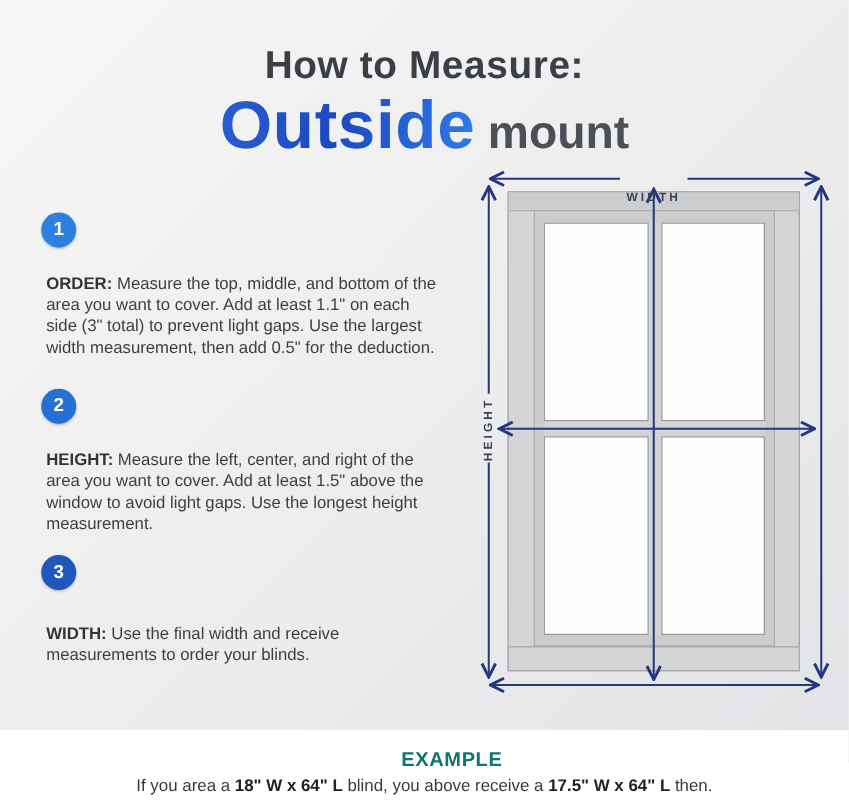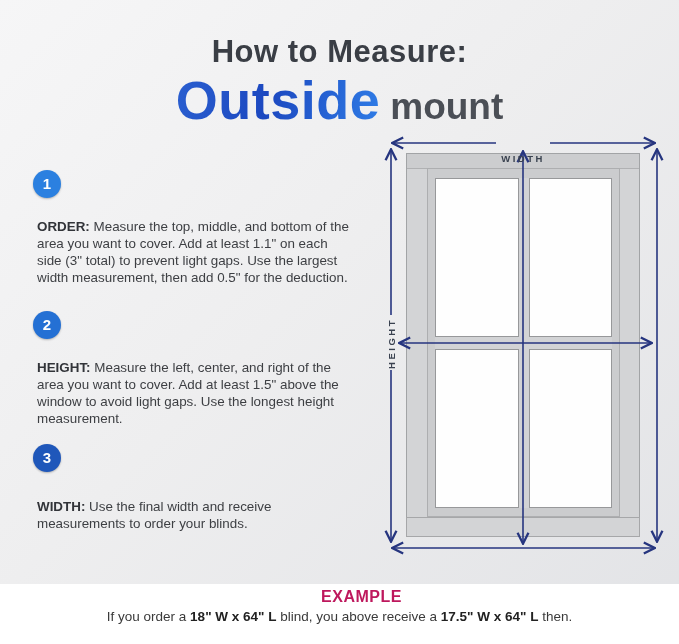--- a/index.html
+++ b/index.html
@@ -50,21 +50,21 @@
   
   #arrows{position:absolute;left:0;top:0;pointer-events:none;}
   .measure-label{
     position:absolute;font-size:9.5px;font-weight:600;letter-spacing:2.5px;
     color:#3a4250;text-align:center;
   }
   #width-label{left:483px;top:153px;width:80px;}
   #height-label{left:361px;top:338px;width:60px;transform:rotate(-90deg);transform-origin:center;}
   
   #footer{position:absolute;left:0;top:584px;width:100%;height:60px;background:#ffffff;text-align:center;}
-  #example-heading{margin-top:4px;font-size:16px;font-weight:700;color:#be185d;letter-spacing:.5px;padding-left:44px;}
+  #example-heading{margin-top:16px;font-size:16px;font-weight:700;color:#0f766e;letter-spacing:.5px;padding-left:44px;}
   #example-sentence{margin-top:3px;font-size:13.5px;color:#3a3a3a;}
   #example-sentence b{color:#222;font-weight:700;}
 </style>
 </head>
 <body>
 
 <div id="canvas">
 
   <div class="title">
     <div class="title-line1">How to Measure:</div>
@@ -121,16 +121,16 @@
 
       <path d="M400,343 H651" marker-start="url(#ah)" marker-end="url(#ah)"></path>
     </g>
   </svg>
 
   <div class="measure-label" id="width-label">WIDTH</div>
   <div class="measure-label" id="height-label">HEIGHT</div>
 
   <div id="footer">
     <div id="example-heading">EXAMPLE</div>
-    <div id="example-sentence"><span>If you order a </span><b>18" W x 64" L</b><span> blind, you above receive a </span><b>17.5" W x 64" L</b><span> then.</span></div>
+    <div id="example-sentence"><span>If you area a </span><b>18" W x 64" L</b><span> blind, you above receive a </span><b>17.5" W x 64" L</b><span> then.</span></div>
   </div>
 
 </div>
 
 </body></html>

